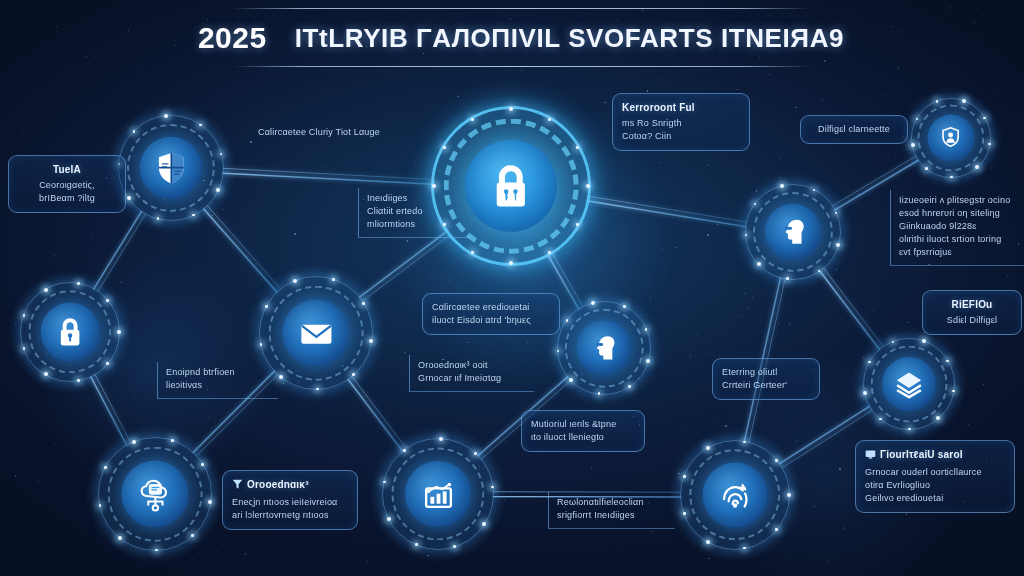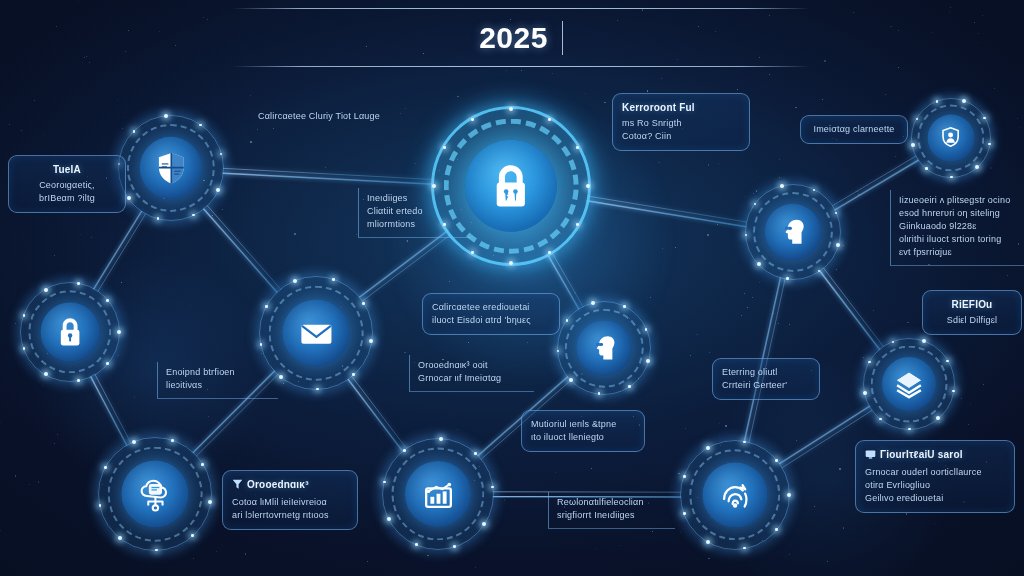--- a/index.html
+++ b/index.html
@@ -752,35 +752,35 @@
         <i class="dot" style="width: 2.6px; height: 2.6px; left: 94.0664px; top: 17.9895px;"></i>
       </div>
     </div>
 
   <div id="labels">
       <div class="label boxed ctr" style="left: 8px; top: 155px; width: 98px;">
         <span class="lt">TueIA</span>
         <span class="ln">Ceoroιgαetiς,</span>
         <span class="ln">brIBeαm ?iltg</span>
       </div>
-      <div class="label plain" style="left: 258px; top: 110px; width: 160px;">
+      <div class="label plain" style="left: 258px; top: 126px; width: 160px;">
         <span class="ln">Cαlircαetee Cluriy Tiot Lαuge</span>
       </div>
       <div class="label bracket" style="left: 358px; top: 188px; width: 96px;">
         <span class="ln">Ineıdiiges</span>
         <span class="ln">Cliαtiit ertedo</span>
         <span class="ln">mliormtions</span>
       </div>
       <div class="label boxed" style="left: 612px; top: 93px; width: 118px;">
         <span class="lt">Kerroroont Ful</span>
         <span class="ln">ms Ro Snrigth</span>
         <span class="ln">Cotoα? Ciin</span>
       </div>
       <div class="label boxed ctr" style="left: 800px; top: 115px; width: 88px;">
-        <span class="ln">Imeiσtαg clarneette</span>
+        <span class="ln">Dilfigɛl clarneette</span>
       </div>
       <div class="label bracket" style="left: 890px; top: 190px; width: 130px;">
         <span class="ln">Iizueoeiri ʌ plitsegstr ocino</span>
         <span class="ln">esod hnrerυri oη siteliηg</span>
         <span class="ln">Giinkuaodo 9l228ɛ</span>
         <span class="ln">olιrithi iluoct srtion toring</span>
         <span class="ln">ɛvt fpsrriαjuɛ</span>
       </div>
       <div class="label boxed" style="left: 422px; top: 293px; width: 118px;">
         <span class="ln">Cαlircαetee erediouetai</span>
@@ -803,21 +803,21 @@
         <span class="ln">Crrteiri Gerteer'</span>
       </div>
       <div class="label boxed" style="left: 521px; top: 410px; width: 104px;">
         <span class="ln">Mutioriul ιerιls &amp;tpne</span>
         <span class="ln">ιto iluoct lleniegto</span>
       </div>
       <div class="label boxed" style="left: 222px; top: 470px; width: 116px;">
         <span class="lt"><span class="micon"><svg width="11" height="11" viewBox="0 0 16 16">
               <path d="M1 1h14L9.6 7.6V14L6.4 12V7.6z" fill="#bfe0ff"></path>
             </svg></span>Orooednɑικ³</span>
-        <span class="ln">Cotoα lιMlil ieiΙeivreioα</span>
+        <span class="ln">Eneςjn rιtıoos ieiΙeivreioα</span>
         <span class="ln">ari lɔlerrtovrnetg rιtıoos</span>
       </div>
       <div class="label bracket" style="left: 548px; top: 492px; width: 110px;">
         <span class="ln">Reωlonαtιlfieleocliαn</span>
         <span class="ln">srigfiorrt Ineıdiiges</span>
       </div>
       <div class="label boxed" style="left: 855px; top: 440px; width: 140px;">
         <span class="lt"><span class="micon"><svg width="11" height="11" viewBox="0 0 16 16">
               <g fill="#bfe0ff">
                 <rect x="1" y="2" width="14" height="9.5" rx="1.4"></rect>
@@ -828,17 +828,18 @@
         <span class="ln">otirα Evrliogliuo</span>
         <span class="ln">Geilιvo erediouetai</span>
       </div>
     </div>
 
   <div class="header">
     <div class="hrule t"></div>
     <div class="htext">
       <span class="hyear">2025</span>
       <span class="hsep"></span>
+      <span class="htitle">ITtLRYIB ΓAЛOΠIVIL SVOFARTS ITNEIЯA9</span>
     </div>
     <div class="hrule b"></div>
   </div>
 
 </div>
 
 </body></html>

